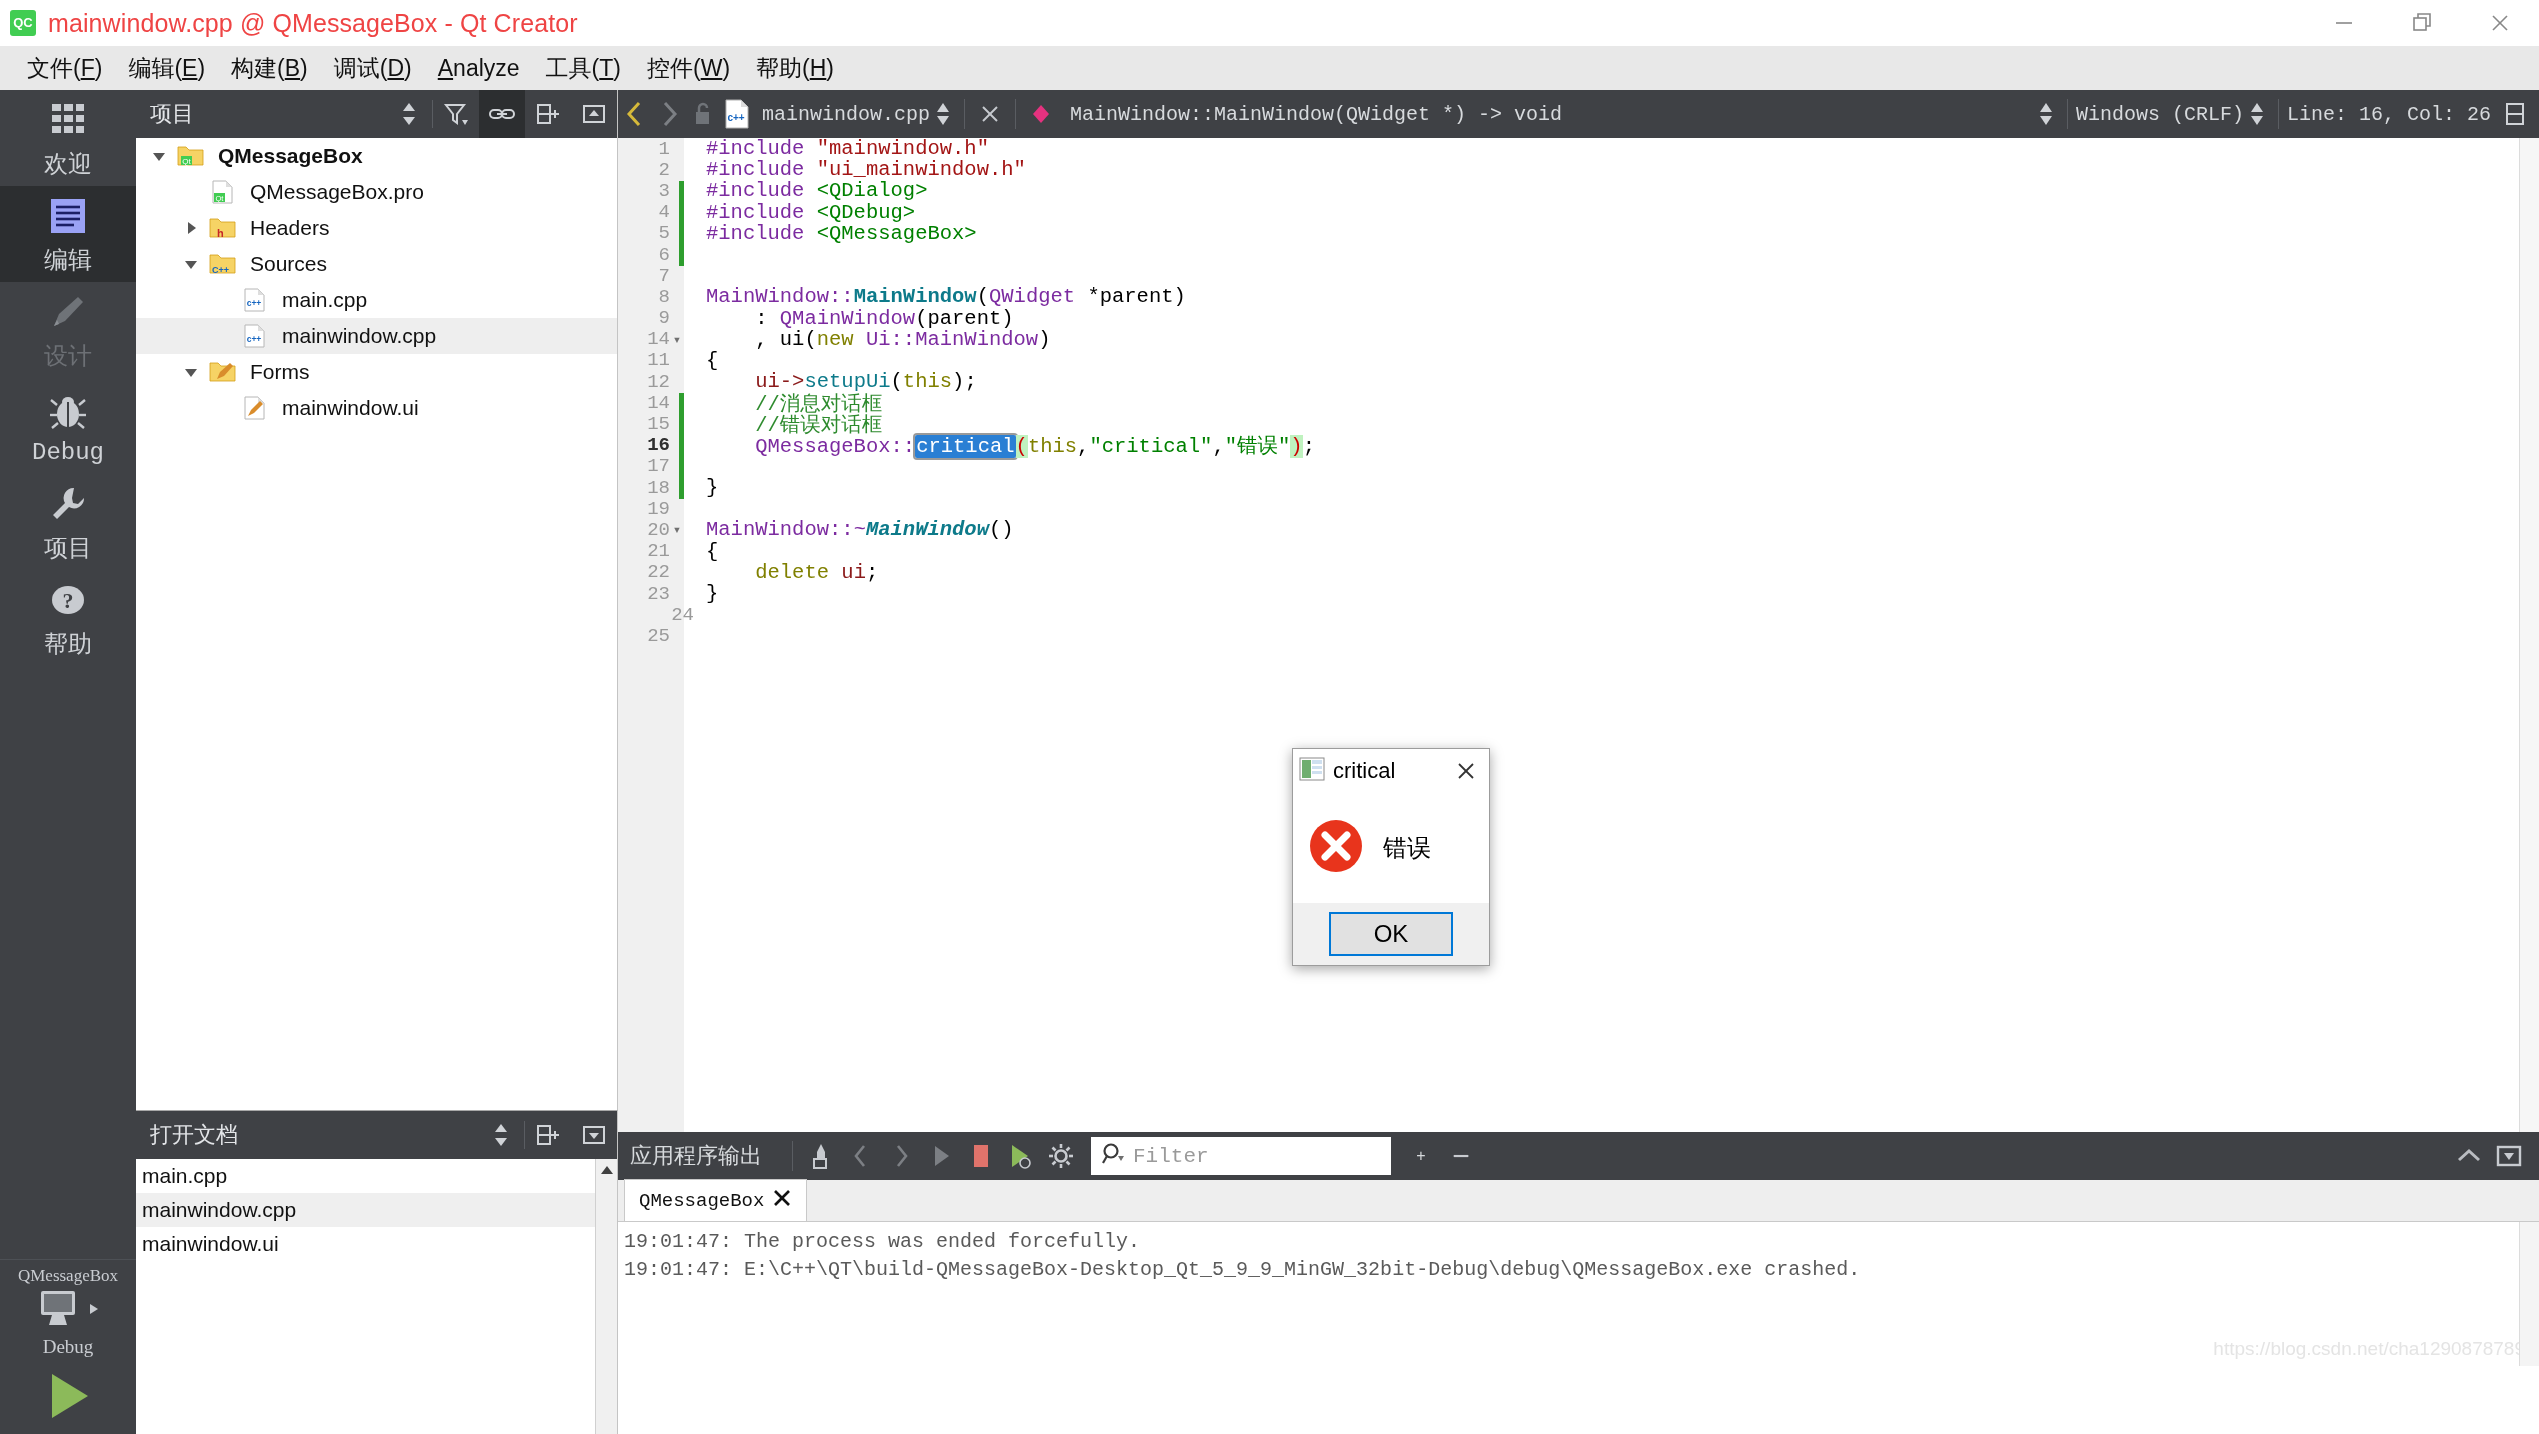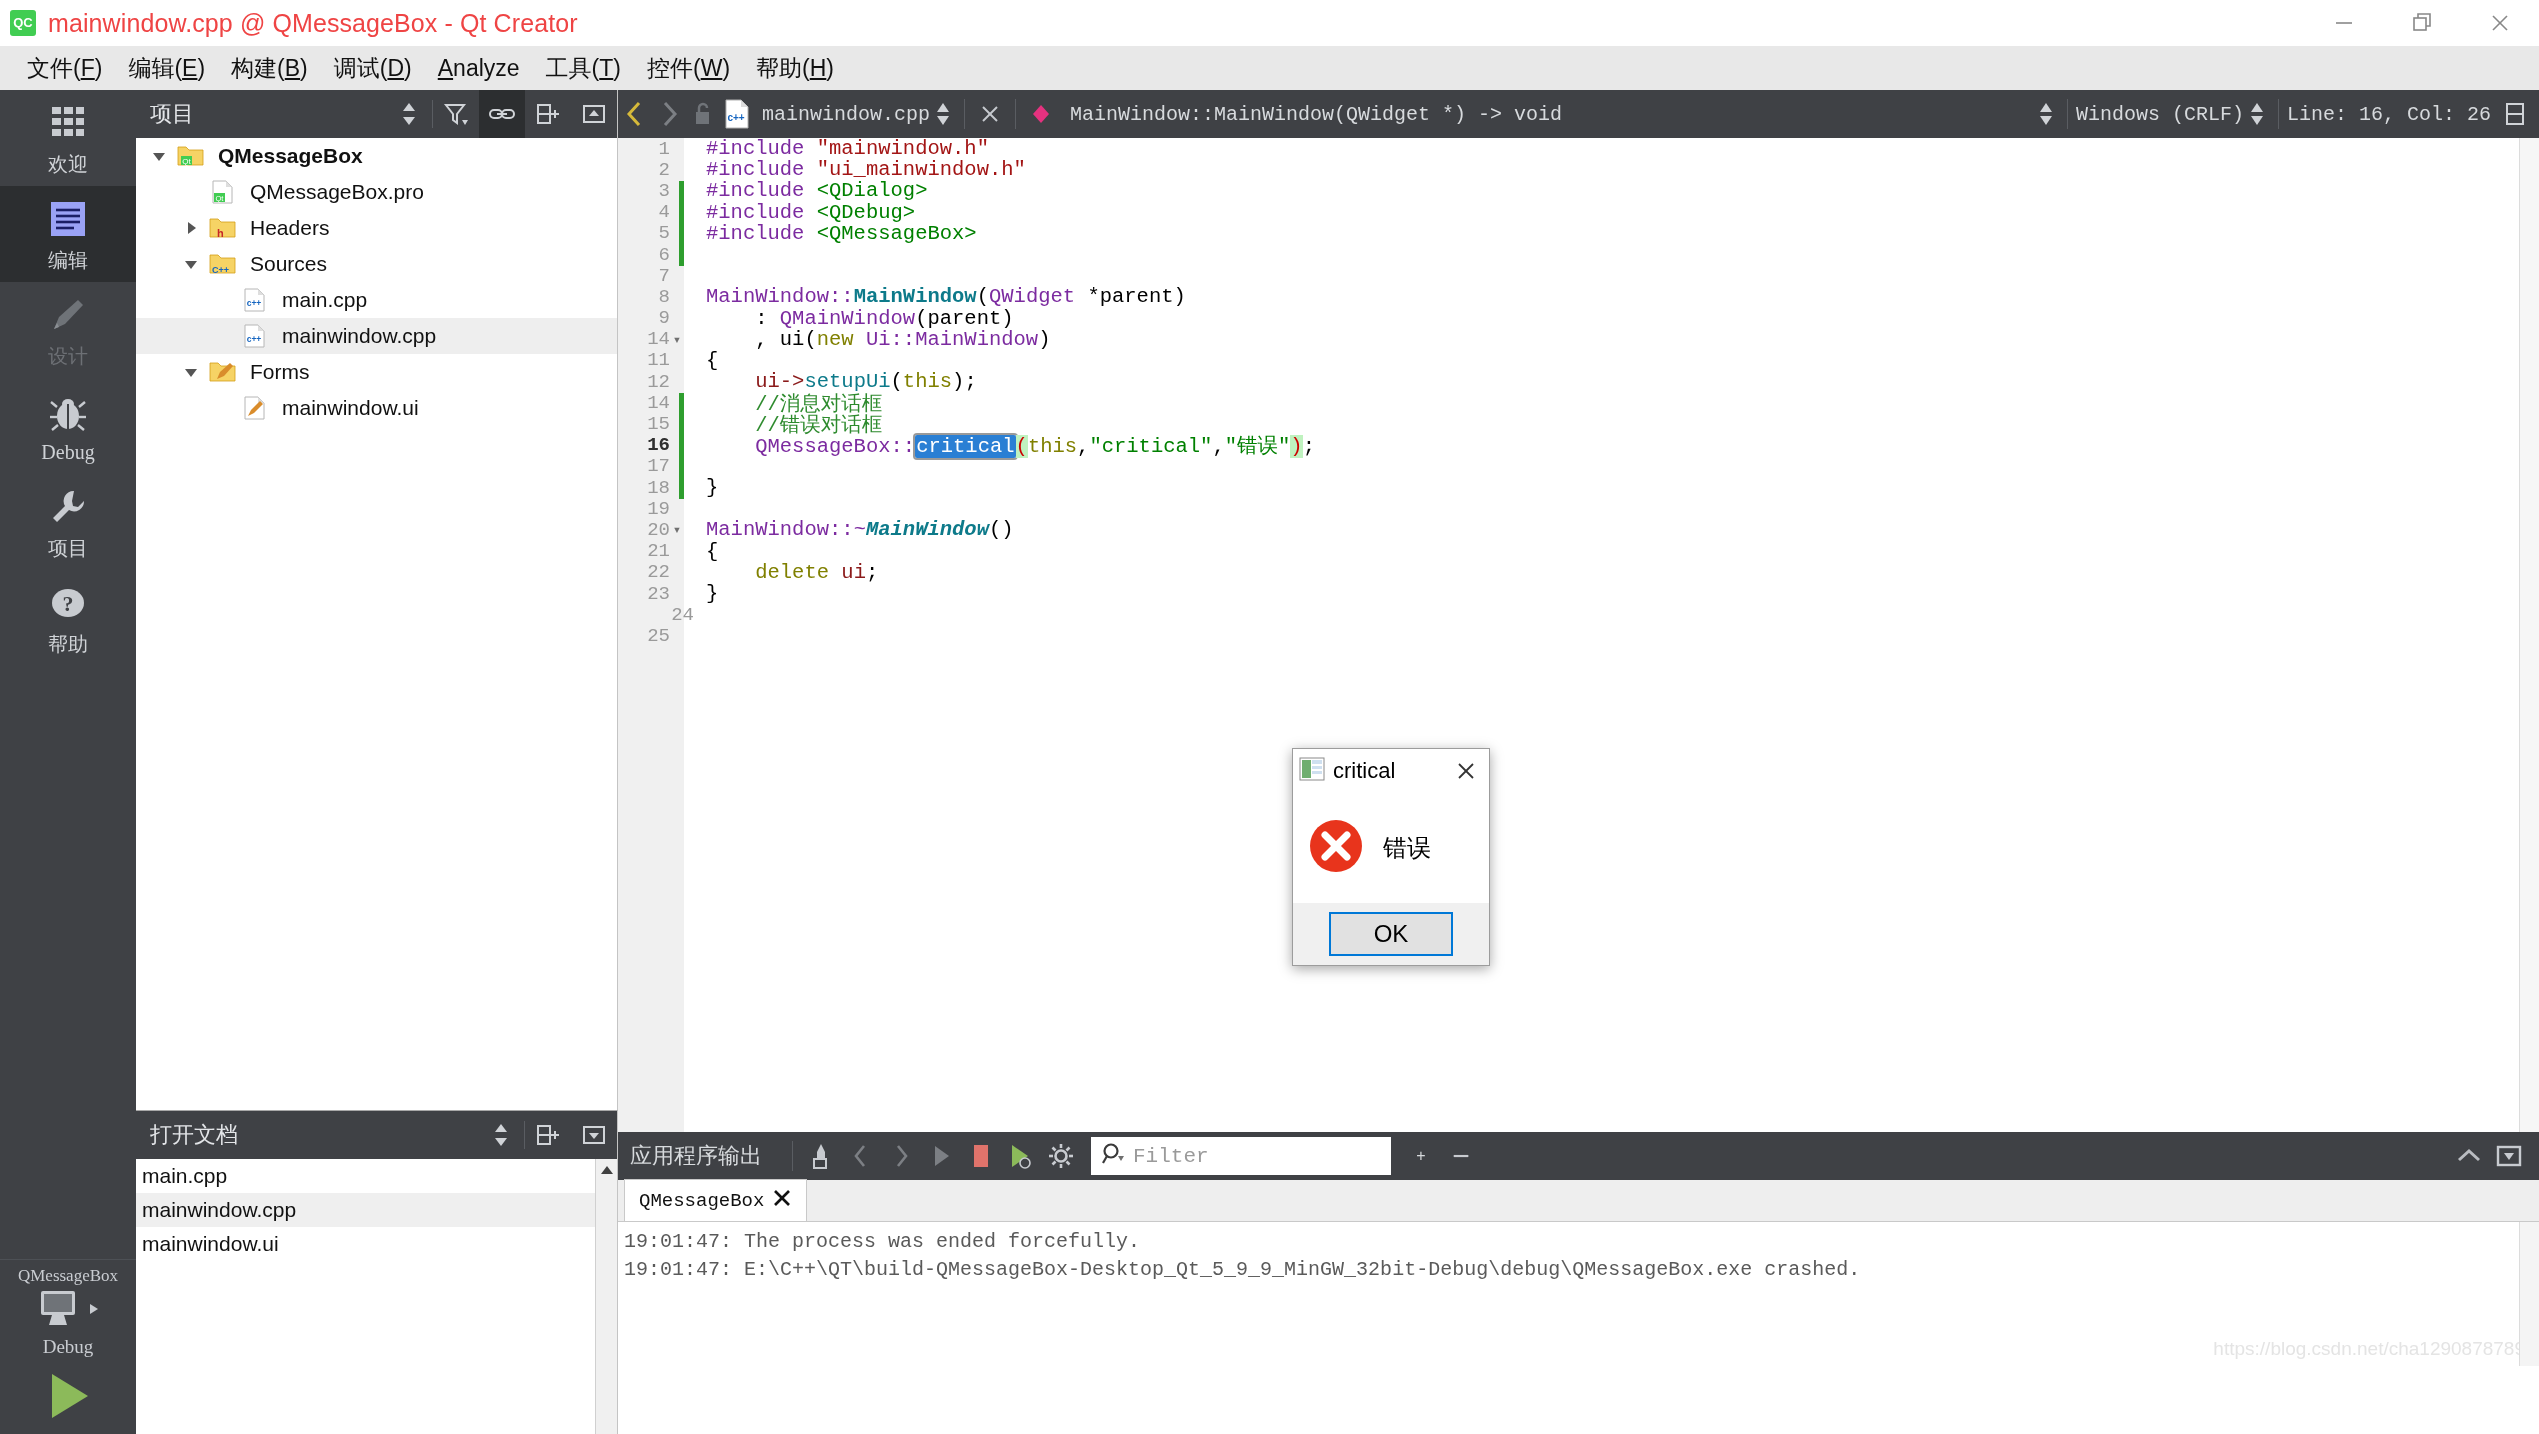--- a/index.html
+++ b/index.html
@@ -39,21 +39,21 @@
   
   .modebar {
     position:absolute; left:0; top:90px; width:136px; height:1344px;
     background:#3f4145; display:flex; flex-direction:column; align-items:center;
   }
   .mode {
     width:136px; height:96px; display:flex; flex-direction:column;
     align-items:center; justify-content:center; gap:4px;
   }
   .mode.active { background:#2c2e30; }
-  .mode .label { font-size:20px; color:#cfd2d6; font-family:Liberation Serif, serif;}
+  .mode .label { font-size:24px; color:#cfd2d6; font-family:Liberation Mono, monospace;}
   .mode.disabled .label { color:#6d7075; }
   .ico { width:48px; height:48px; display:flex; align-items:center; justify-content:center;}
   .ico svg { display:block; }
   .modespacer { flex:1 1 auto; }
   .kitsel {
     width:136px; padding-top:6px; display:flex; flex-direction:column;
     align-items:center; gap:2px; border-top:1px solid #4d5055;
   }
   .kitsel .kitname { font-size:17px; color:#c9ccd1; font-family:"Liberation Serif", serif; }
   .kitsel .kitmode { font-size:19px; color:#c9ccd1; font-family:"Liberation Serif", serif; }

